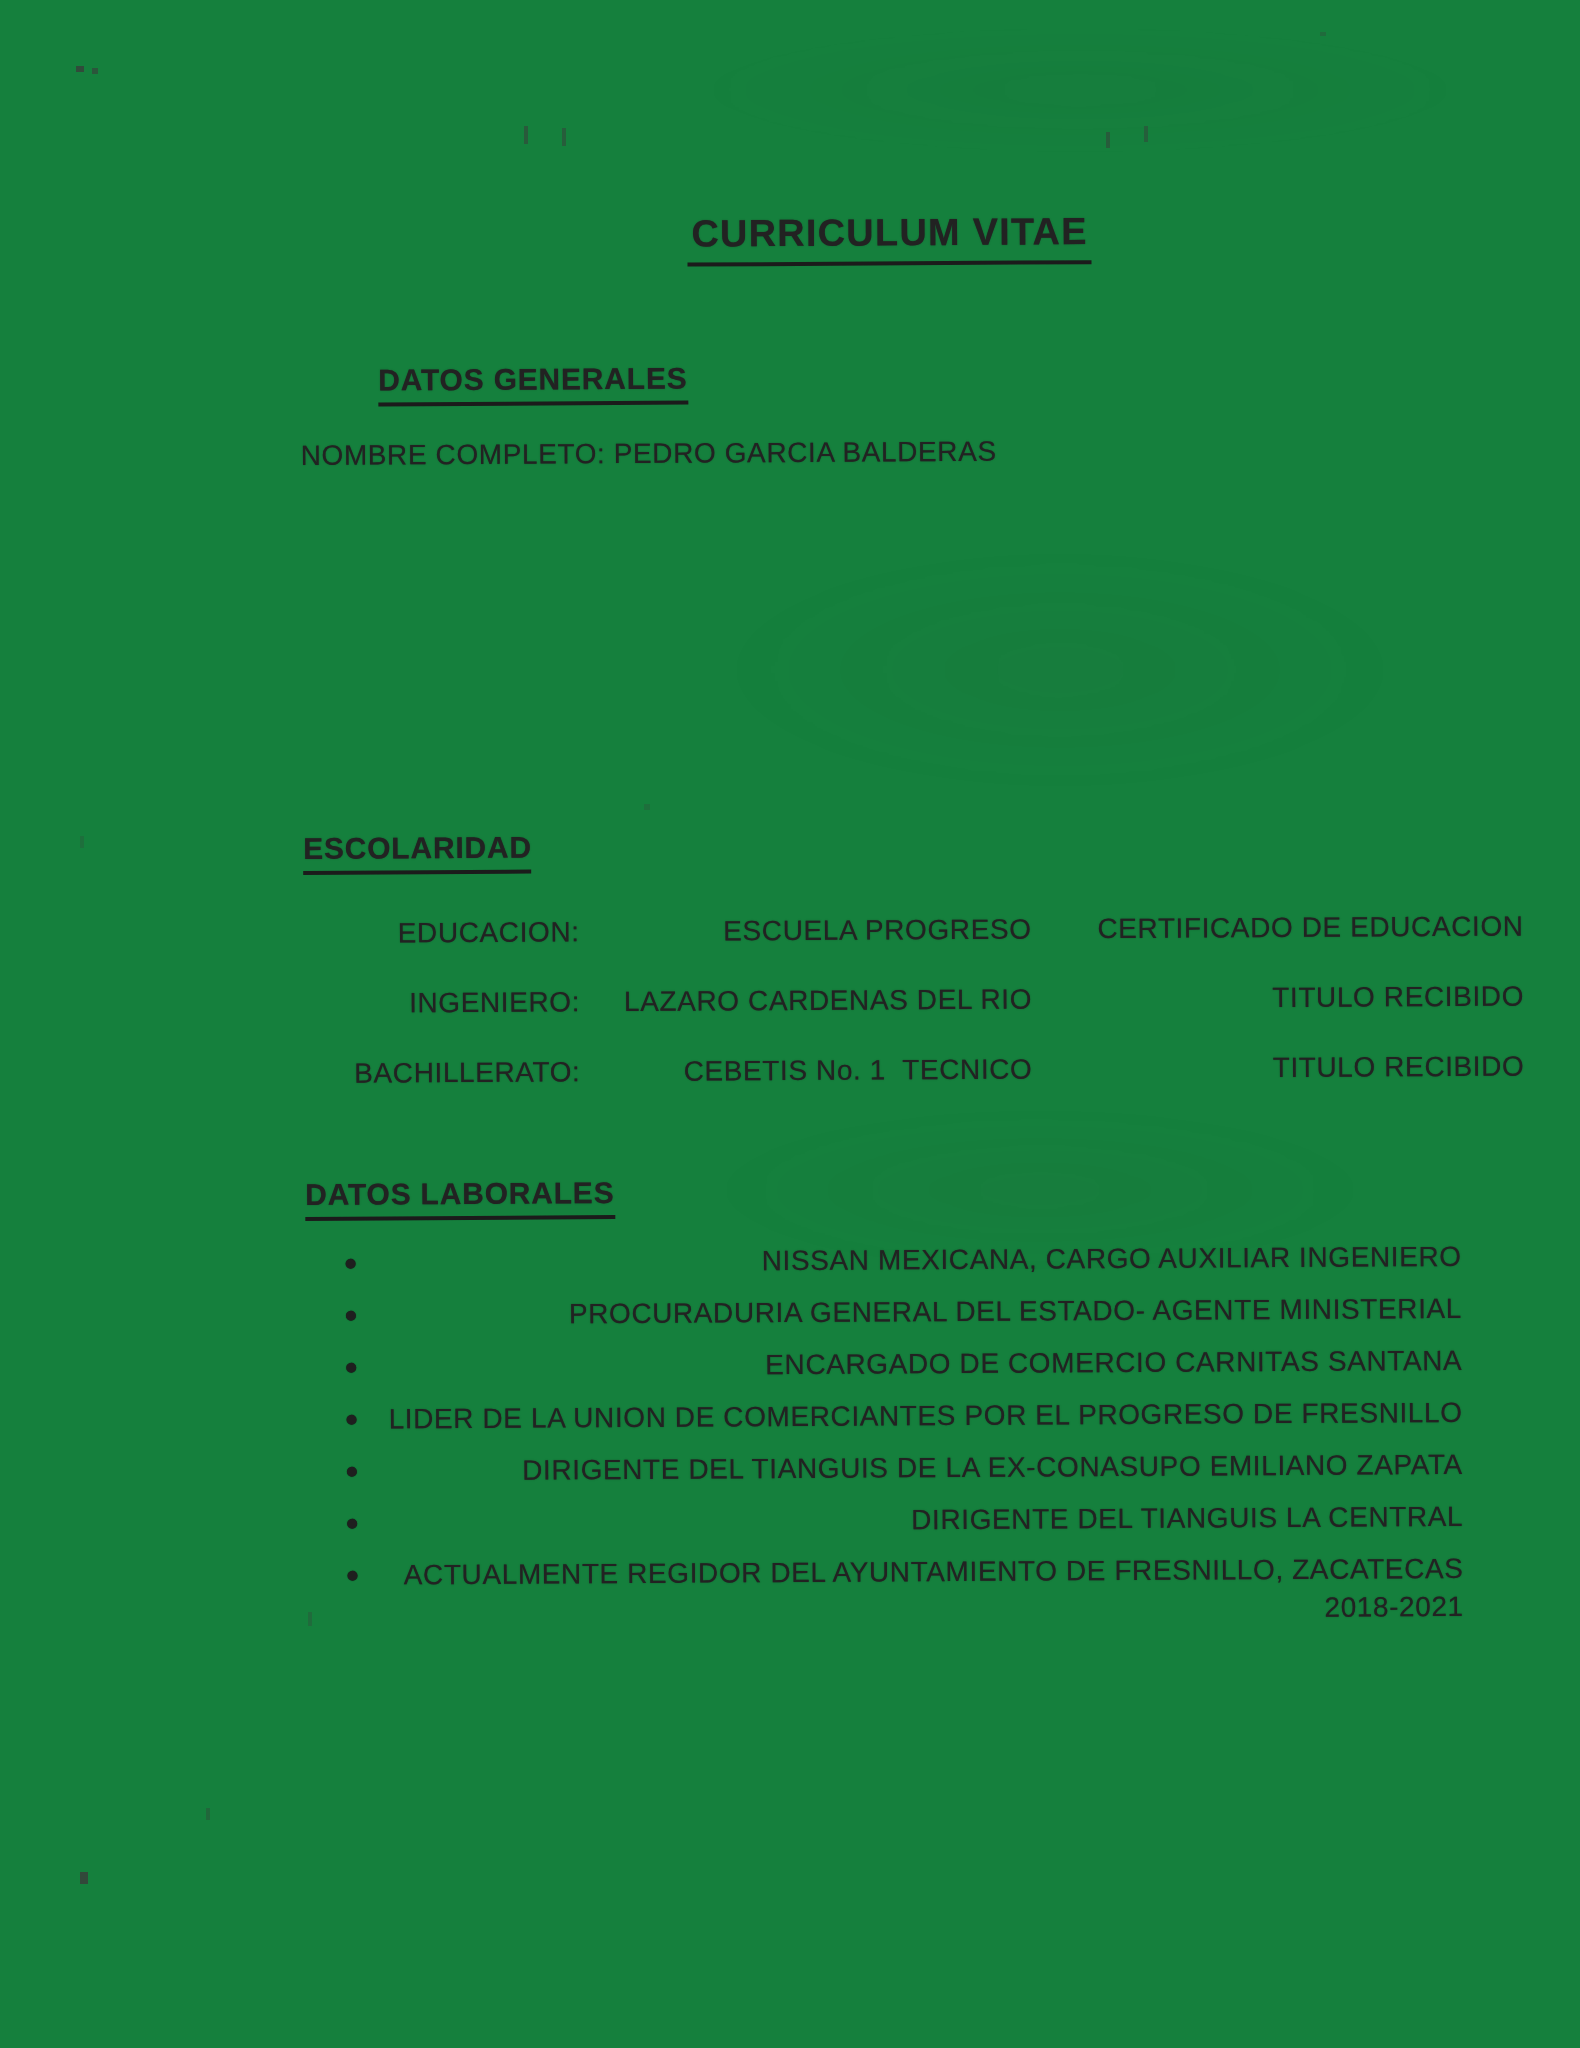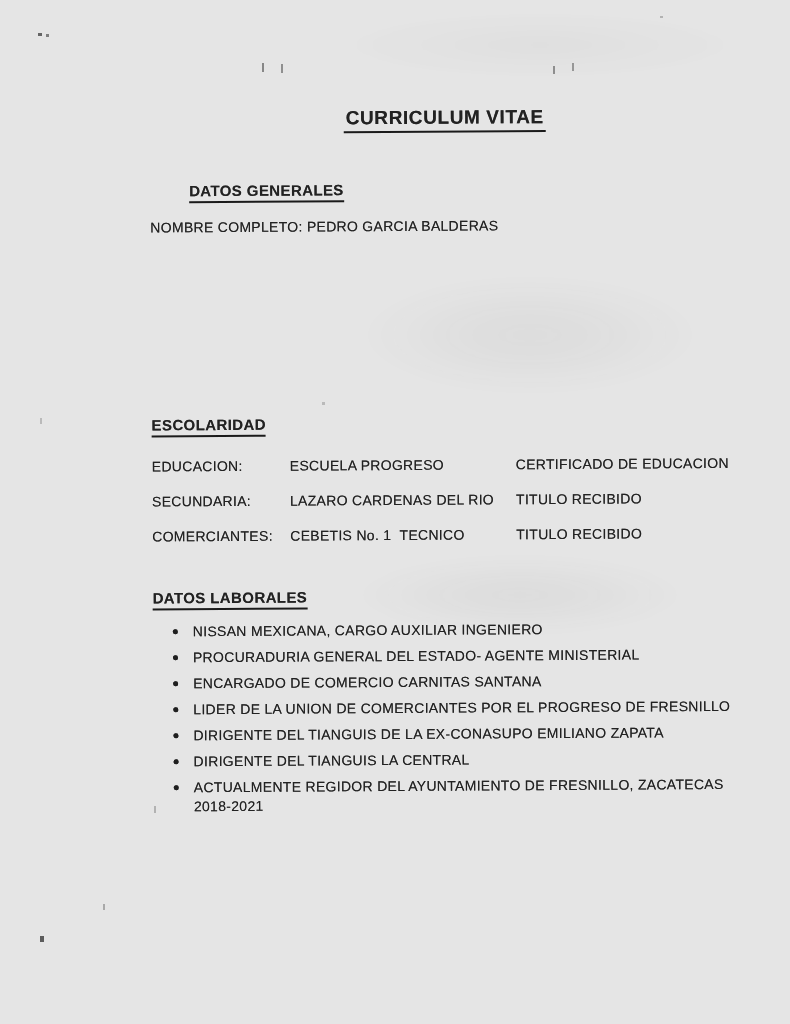--- a/index.html
+++ b/index.html
@@ -1,24 +1,25 @@
 <!DOCTYPE html>
 <html><head>
 <meta charset="utf-8">
 <style>
   * { margin: 0; padding: 0; box-sizing: border-box; }
   html, body { background: #ffffff; }
   .page {
     position: relative;
     width: 790px;
     height: 1024px;
-    background: #e5e5e5;
+    background: #15803d;
     overflow: hidden;
     font-family: "Liberation Sans", "DejaVu Sans", sans-serif;
     color: #222222;
+    text-align: right;
   }
   
   .scan-content {
     position: absolute;
     inset: 0;
     transform: rotate(-0.35deg);
     transform-origin: 395px 500px;
   }
   .scan-text {
     text-shadow: 0 0 0.6px rgba(30,30,30,0.65);
@@ -133,26 +134,26 @@
 
     <div class="section-heading h-escolaridad">ESCOLARIDAD</div>
 
     <div class="edu-table">
       <div class="edu-row">
         <span>EDUCACION:</span>
         <span>ESCUELA PROGRESO</span>
         <span>CERTIFICADO DE EDUCACION</span>
       </div>
       <div class="edu-row">
-        <span>SECUNDARIA:</span>
+        <span>INGENIERO:</span>
         <span>LAZARO CARDENAS DEL RIO</span>
         <span>TITULO RECIBIDO</span>
       </div>
       <div class="edu-row">
-        <span>COMERCIANTES:</span>
+        <span>BACHILLERATO:</span>
         <span>CEBETIS No. 1  TECNICO</span>
         <span>TITULO RECIBIDO</span>
       </div>
     </div>
 
     <div class="section-heading h-laborales">DATOS LABORALES</div>
 
     <ul class="labor-list">
       <li class="labor-item">
         <span class="bullet"></span>

